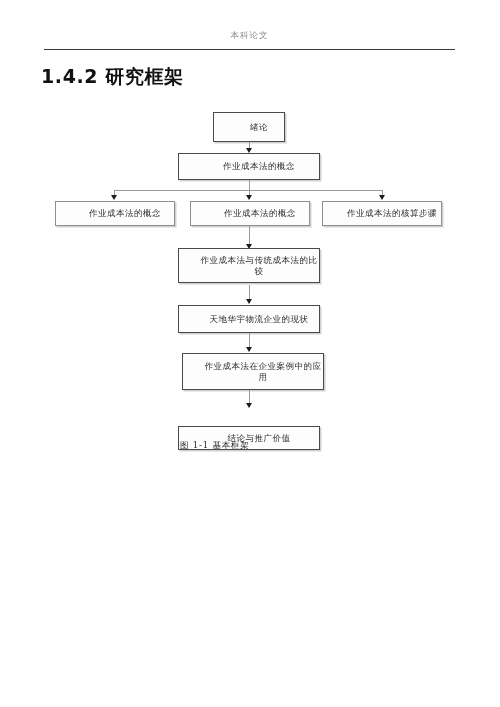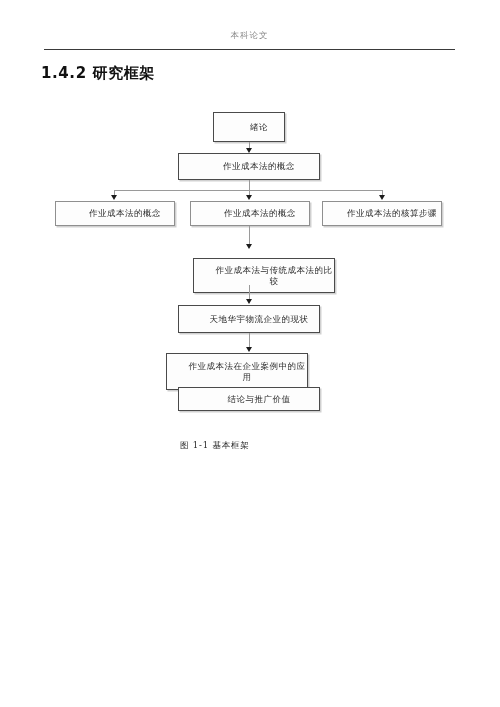--- a/index.html
+++ b/index.html
@@ -38,21 +38,21 @@
     width: 411px;
     height: 0;
     border-top: 1.6px solid #3a3a3a;
   }
 
   
   .section-heading {
     position: absolute;
     left: 41px;
     top: 64px;
-    font-size: 15px;
+    font-size: 19px;
     font-weight: bold;
     color: #111111;
     letter-spacing: 0.6px;
   }
 
   
   .flow {
     position: absolute;
     left: 0;
     top: 0;
@@ -154,42 +154,42 @@
     <div class="node" style="left:190px; top:201px; width:120px; height:25px;">
       <span>作业成本法的概念</span>
     </div>
     <div class="node" style="left:322px; top:201px; width:120px; height:25px;text-align:right;">
       <span>作业成本法的核算步骤</span>
     </div>
 
     <div class="conn-v" style="left:249px; top:226px; height:18px;"></div>
     <div class="arrowhead" style="left:245.5px; top:244px;"></div>
 
-    <div class="node strong" style="left:178px; top:258px; width:142px; height:35px;margin-left:15px;">
+    <div class="node strong" style="left:178px; top:248px; width:142px; height:35px;">
       <span>作业成本法与传统成本法的比较</span>
     </div>
 
     <div class="conn-v" style="left:249px; top:285px; height:14px;"></div>
     <div class="arrowhead" style="left:245.5px; top:299px;"></div>
 
     <div class="node strong" style="left:178px; top:305px; width:142px; height:28px;">
       <span>天地华宇物流企业的现状</span>
     </div>
 
     <div class="conn-v" style="left:249px; top:333px; height:14px;"></div>
     <div class="arrowhead" style="left:245.5px; top:347px;"></div>
 
-    <div class="node strong" style="left:166px; top:353px; width:142px; height:37px;">
+    <div class="node strong" style="left:182px; top:353px; width:142px; height:37px;">
       <span>作业成本法在企业案例中的应用</span>
     </div>
 
     <div class="conn-v" style="left:249px; top:390px; height:13px;"></div>
     <div class="arrowhead" style="left:245.5px; top:403px;"></div>
 
-    <div class="node strong" style="left:178px; top:387px; width:142px; height:24px;font-family:Liberation Serif, serif;">
+    <div class="node strong" style="left:178px; top:426px; width:142px; height:24px;font-family:Liberation Serif, serif;">
       <span>结论与推广价值</span>
     </div>
 
   </div>
 
   <div class="figure-caption">图 1-1 基本框架</div>
 
 </div>
 
 </body></html>

